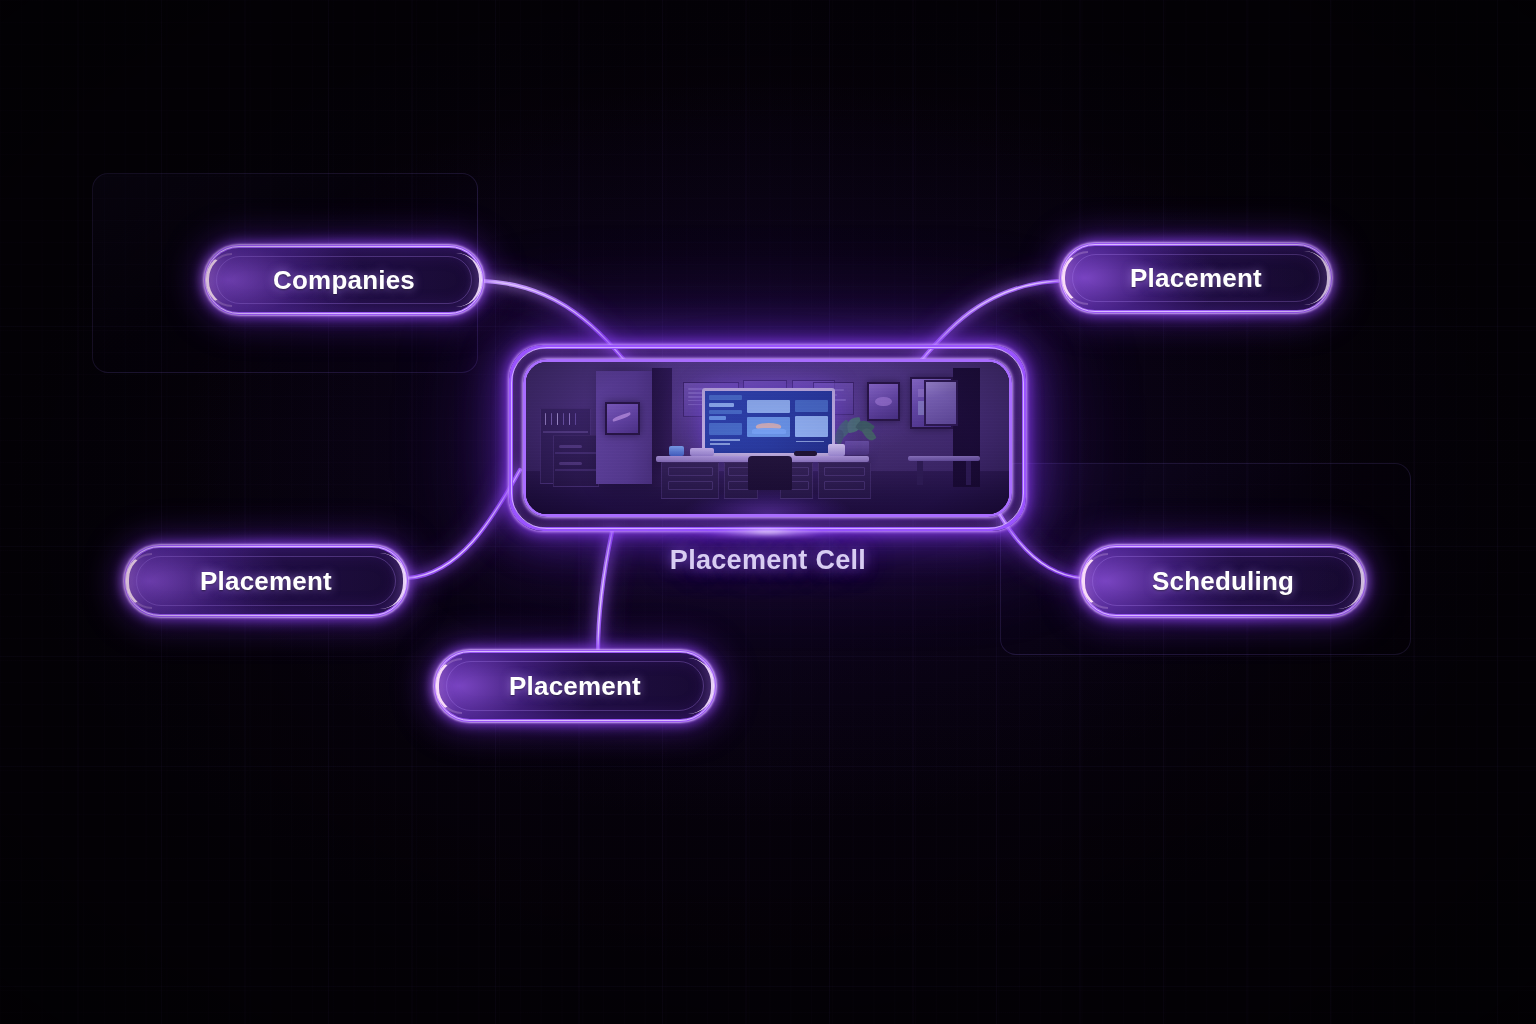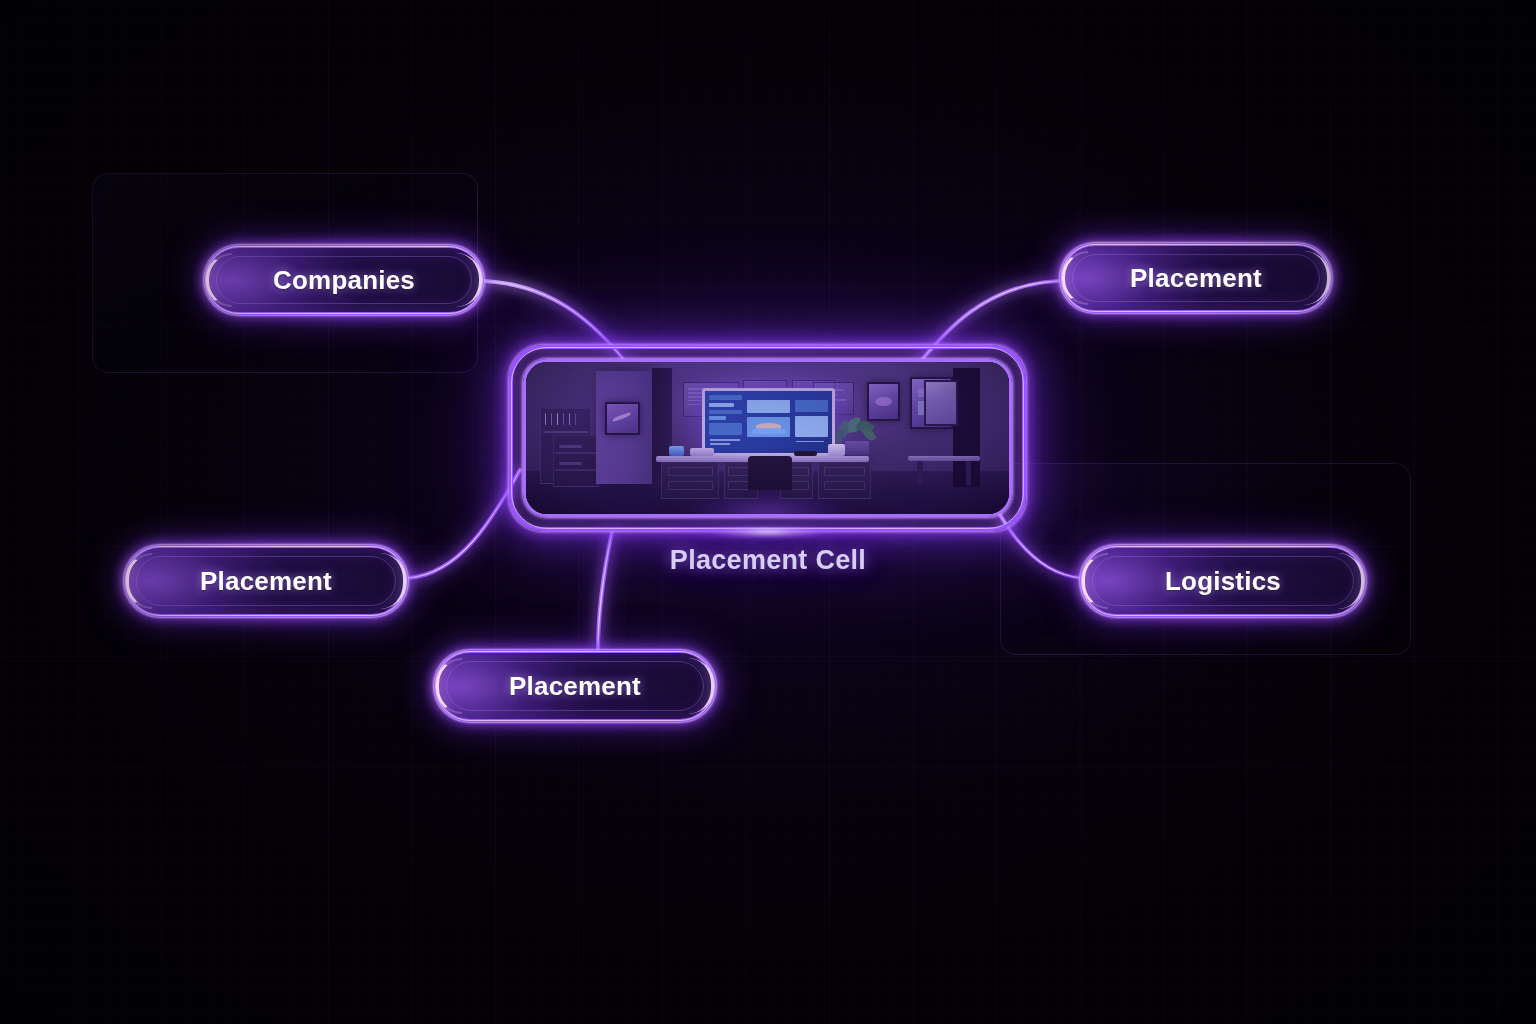--- a/index.html
+++ b/index.html
@@ -528,21 +528,21 @@
       <span class="cap-hi-r"></span>
       <span class="pill-label">Placement</span>
     </div>
   </div>
 
   <div class="node" id="node-logistics">
     <div class="node-glow"></div>
     <div class="pill">
       <span class="cap-hi"></span>
       <span class="cap-hi-r"></span>
-      <span class="pill-label">Logistics</span>
+      <span class="pill-label">Scheduling</span>
     </div>
   </div>
 
   <div class="node" id="node-scheduling">
     <div class="node-glow"></div>
     <div class="pill">
       <span class="cap-hi"></span>
       <span class="cap-hi-r"></span>
       <span class="pill-label">Placement</span>
     </div>

